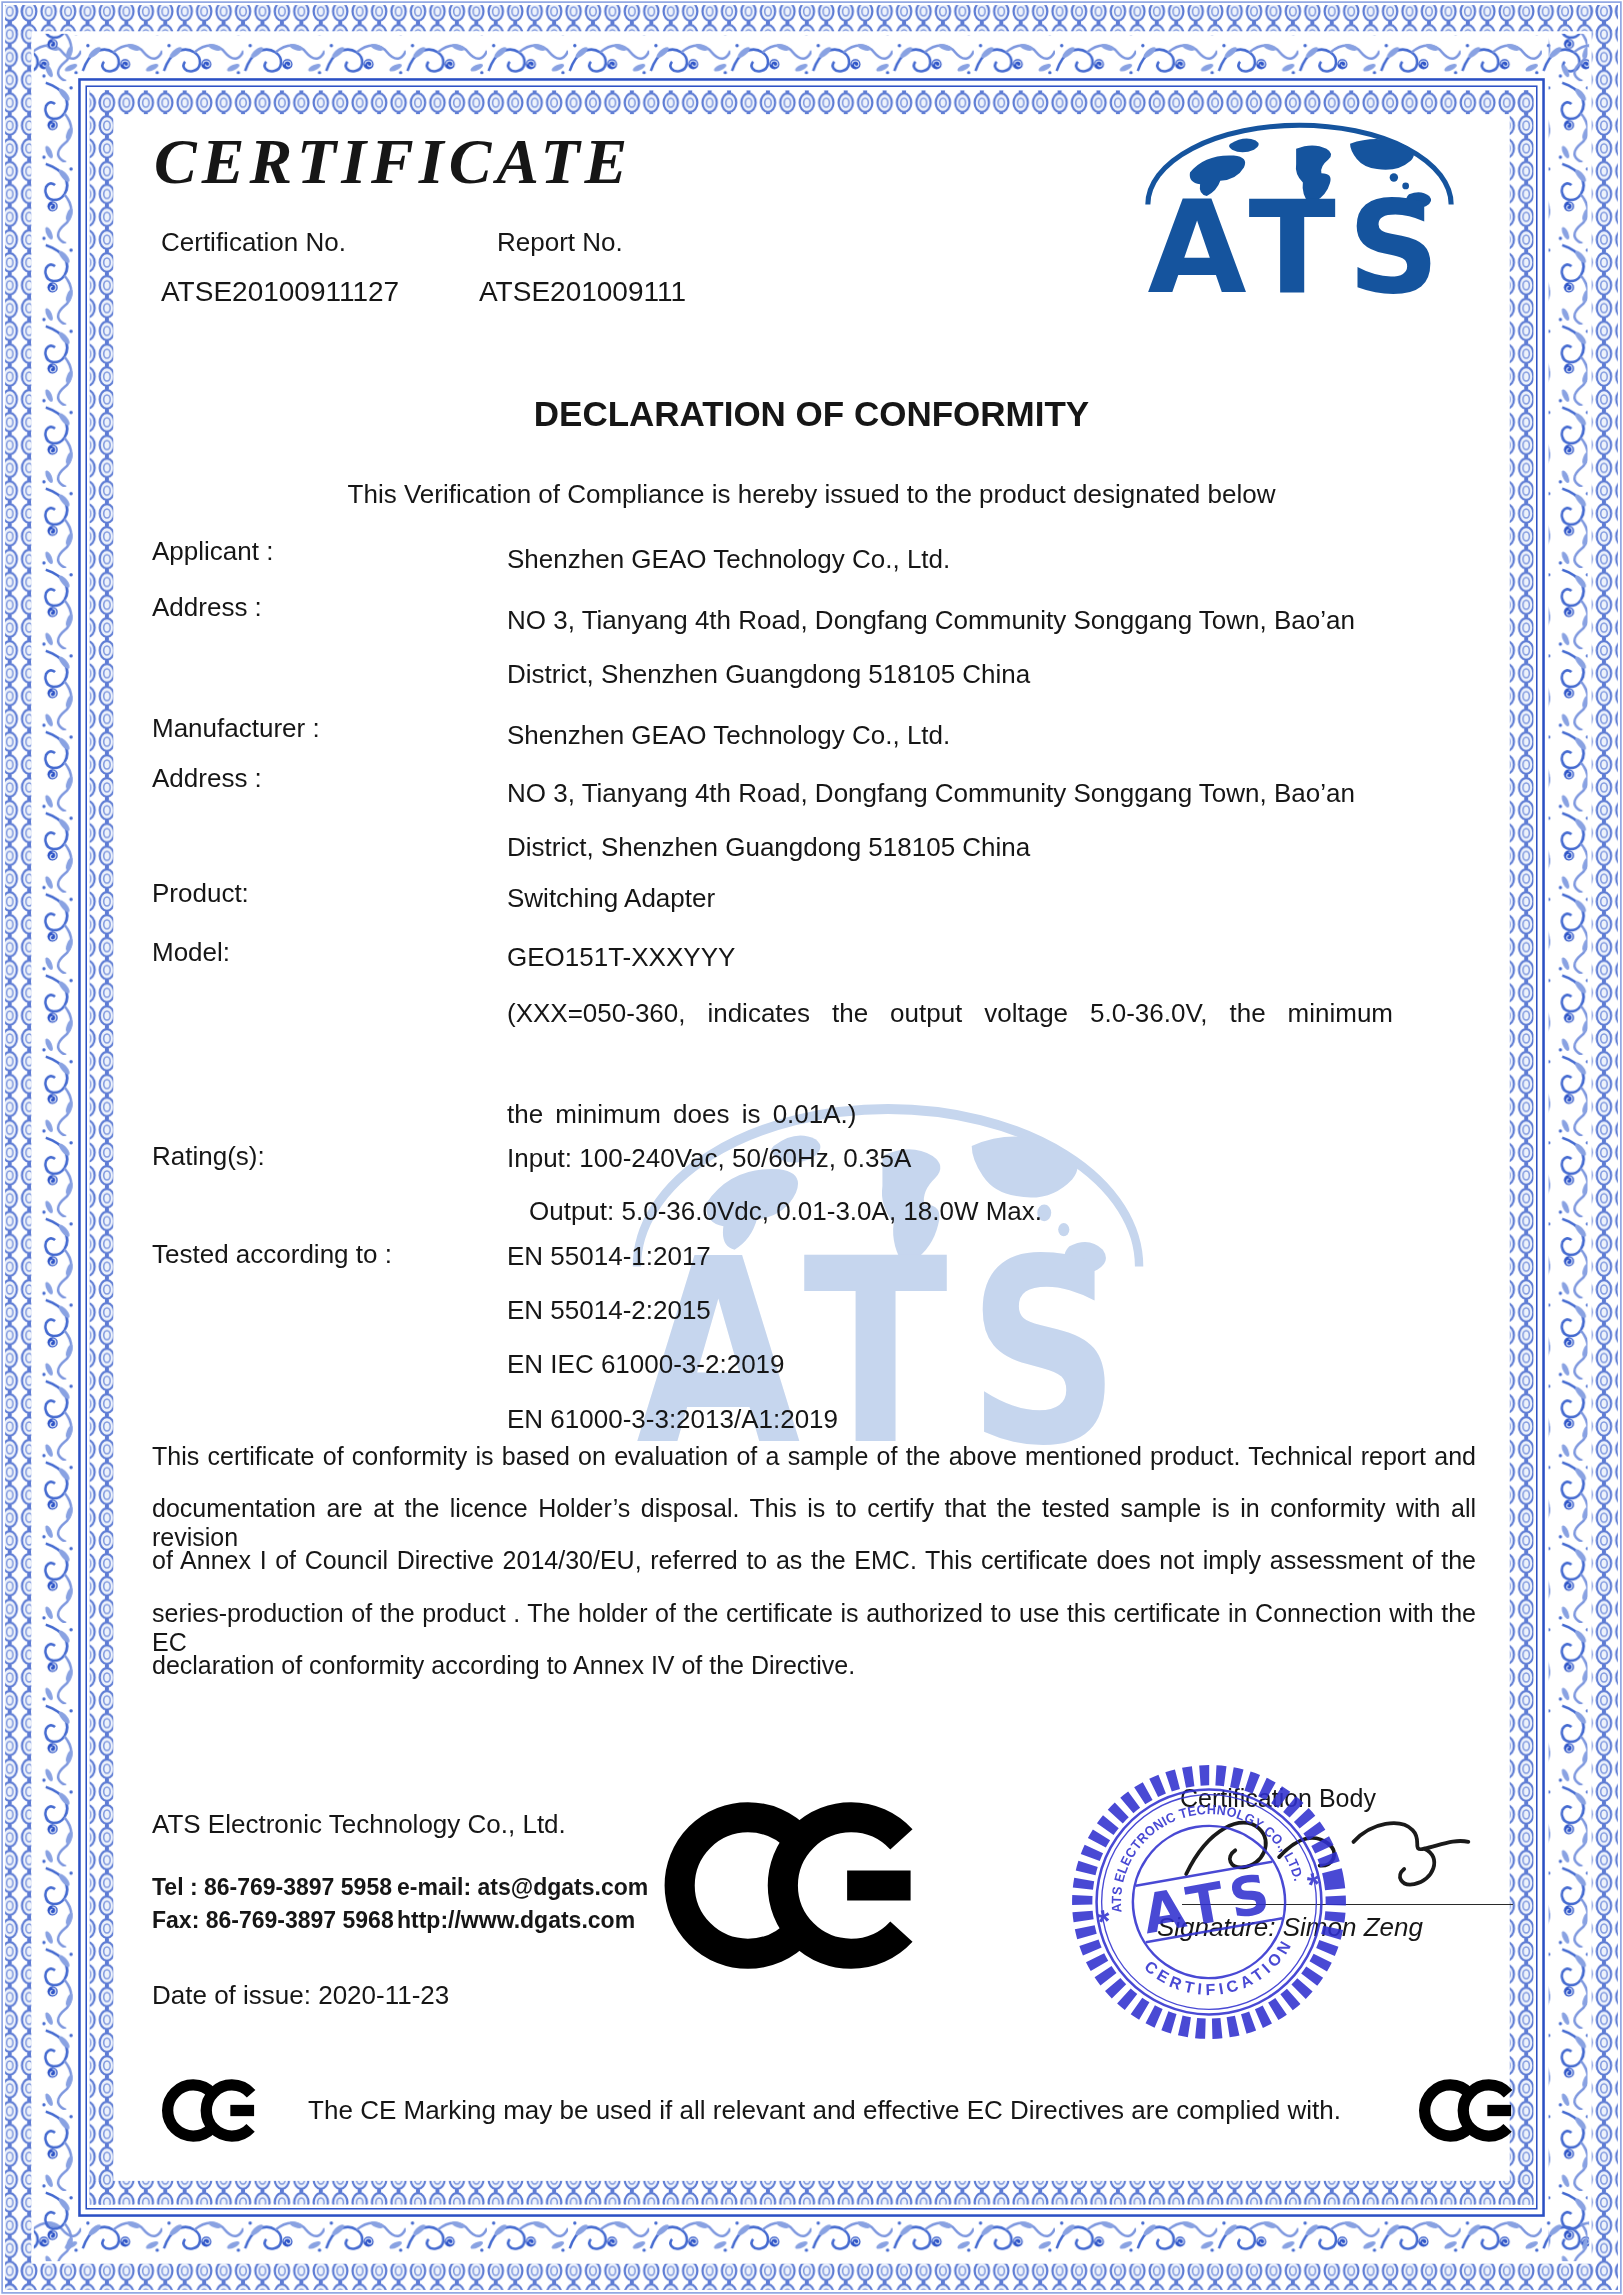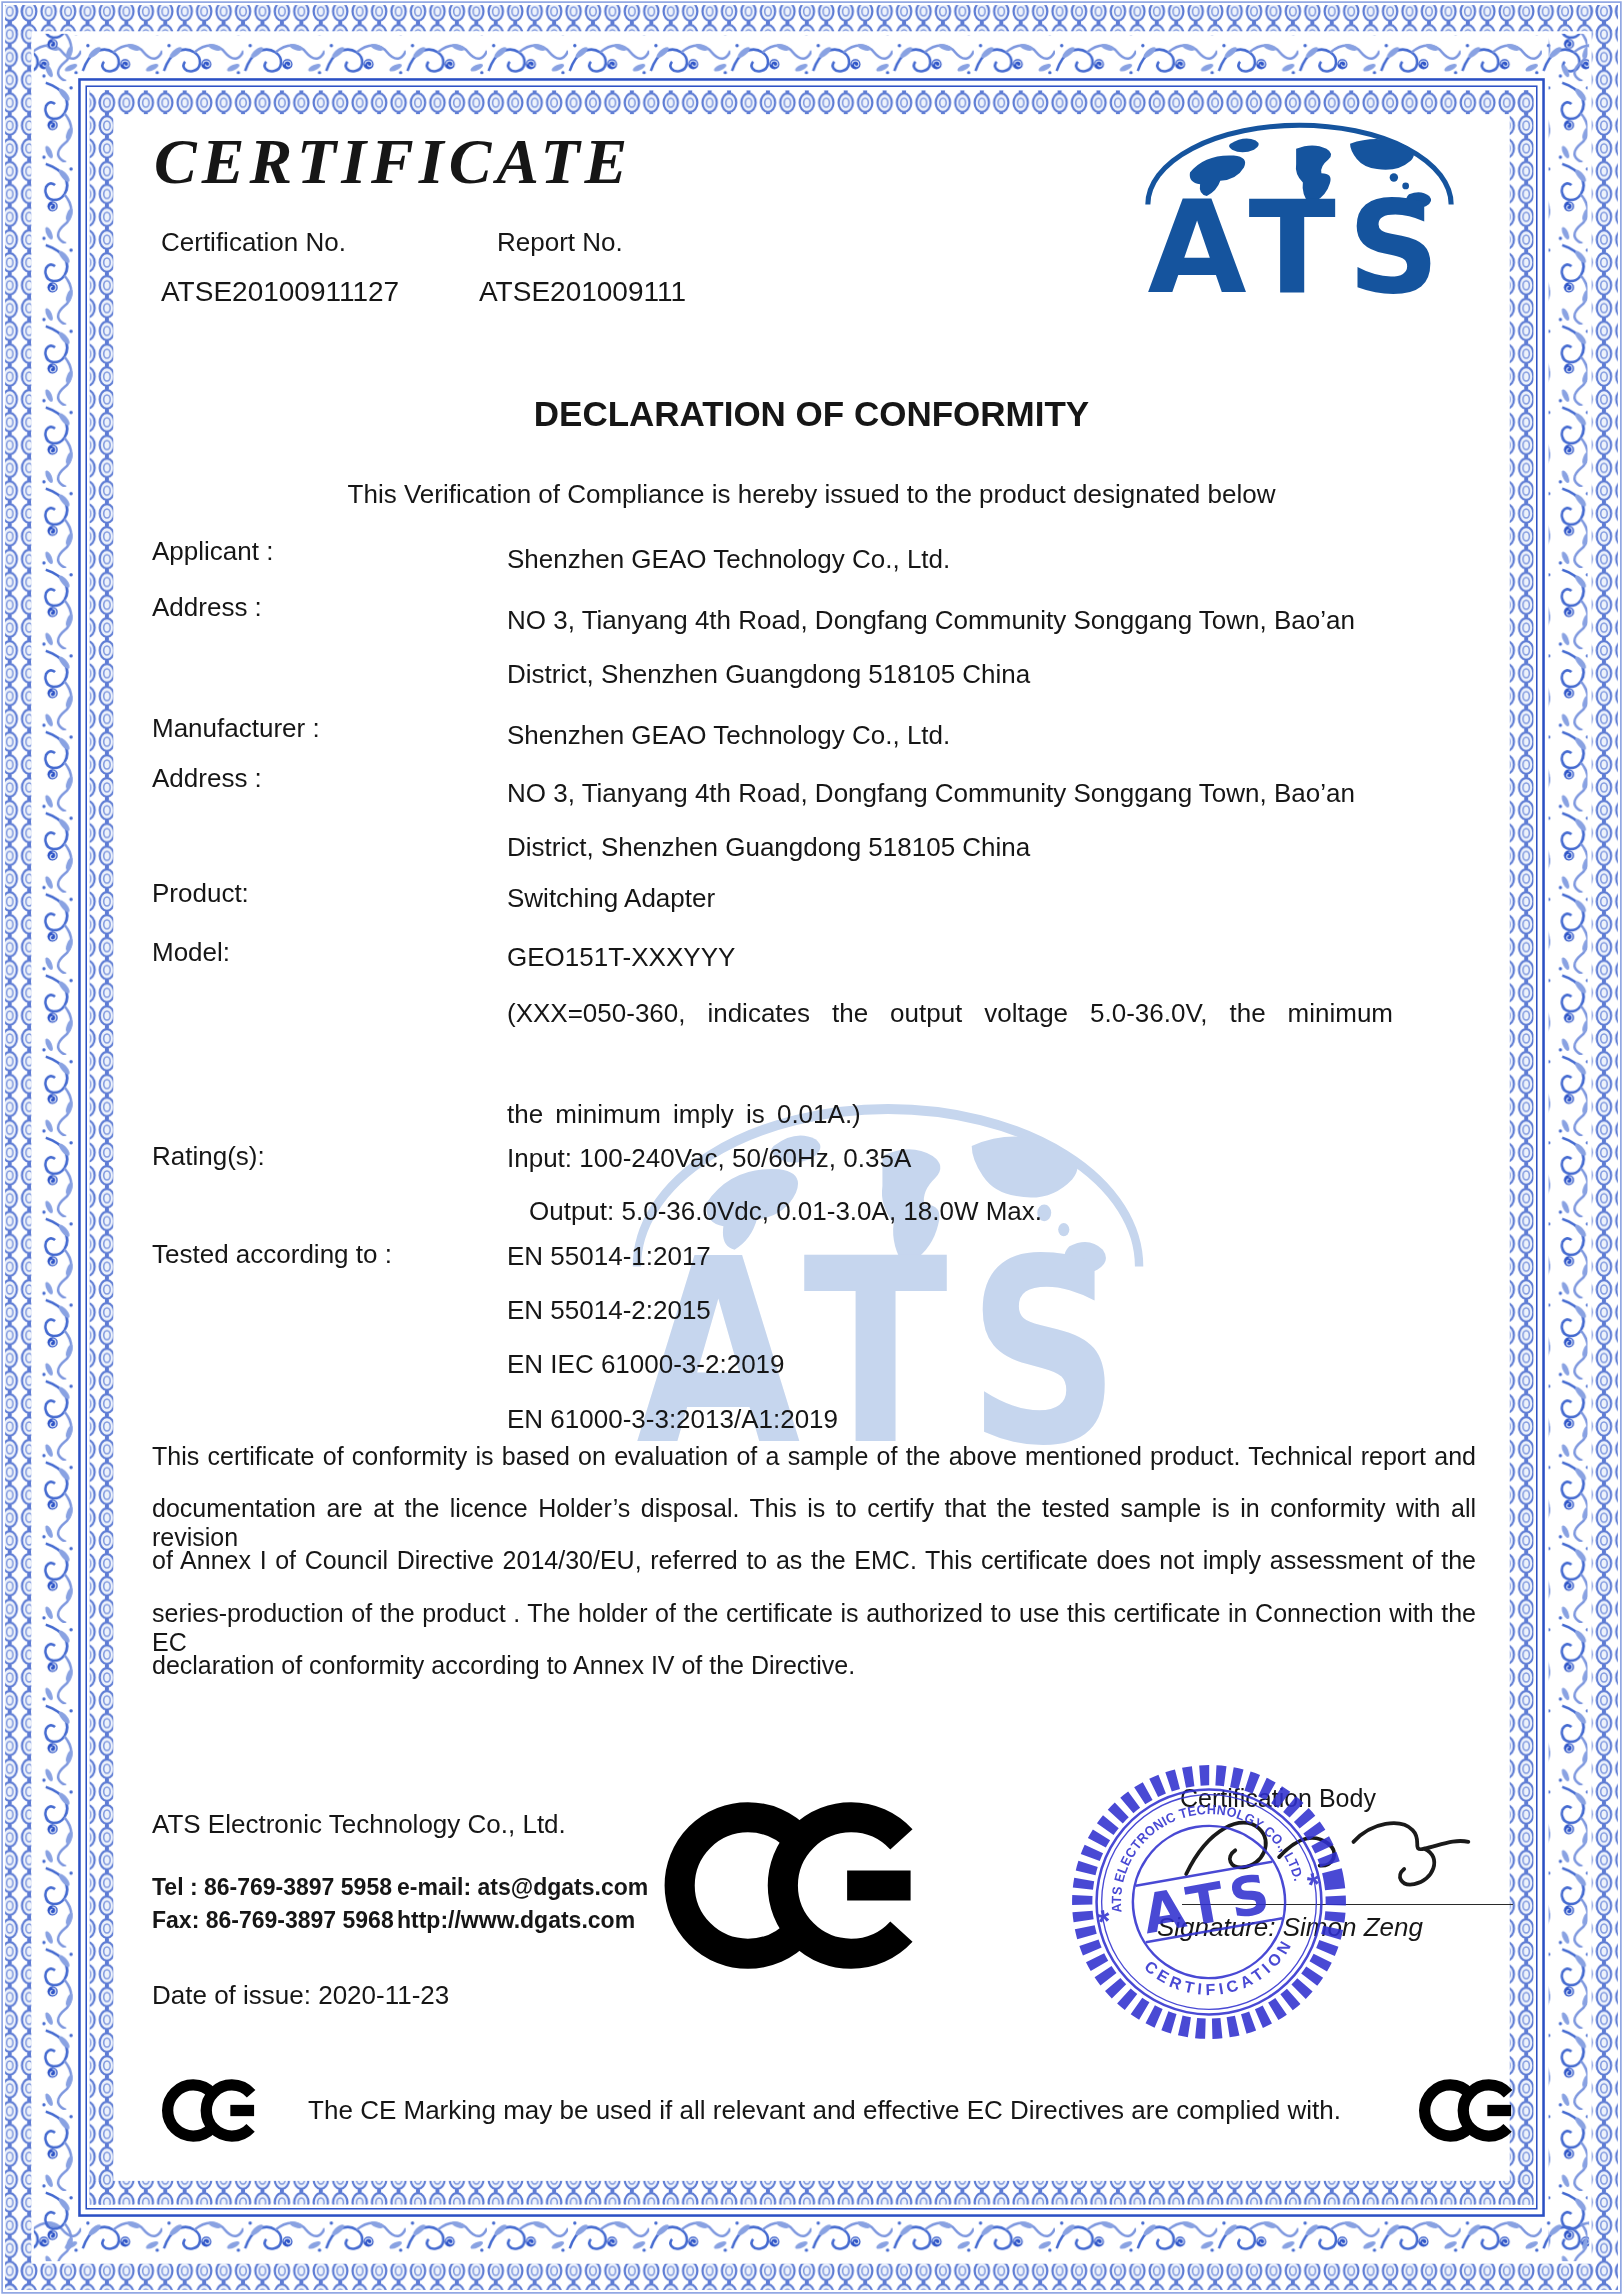--- a/index.html
+++ b/index.html
@@ -121,21 +121,21 @@
   <div class="abs val" style="left:507px;top:778px;">NO 3, Tianyang 4th Road, Dongfang Community Songgang Town, Bao’an</div>
   <div class="abs val" style="left:507px;top:832px;">District, Shenzhen Guangdong 518105 China</div>
 
   <div class="abs lbl" style="left:152px;top:878px;">Product:</div>
   <div class="abs val" style="left:507px;top:883px;">Switching Adapter</div>
 
   <div class="abs lbl" style="left:152px;top:937px;">Model:</div>
   <div class="abs val" style="left:507px;top:942px;">GEO151T-XXXYYY</div>
 
   <div class="abs val just" style="left:507px;top:998px;width:886px;">(XXX=050-360, indicates the output voltage 5.0-36.0V, the minimum</div>
-  <div class="abs val" style="left:507px;top:1099px;word-spacing:5px;">the minimum imply is 0.01A.)</div>
+  <div class="abs val" style="left:507px;top:1099px;word-spacing:5px;">the minimum does is 0.01A.)</div>
 
   <div class="abs lbl" style="left:152px;top:1141px;">Rating(s):</div>
   <div class="abs val" style="left:507px;top:1143px;">Input: 100-240Vac, 50/60Hz, 0.35A</div>
   <div class="abs val" style="left:507px;top:1196px;margin-left:22px;">Output: 5.0-36.0Vdc, 0.01-3.0A, 18.0W Max.</div>
 
   <div class="abs lbl" style="left:152px;top:1239px;">Tested according to :</div>
   <div class="abs val" style="left:507px;top:1241px;">EN 55014-1:2017</div>
   <div class="abs val" style="left:507px;top:1295px;">EN 55014-2:2015</div>
   <div class="abs val" style="left:507px;top:1349px;">EN IEC 61000-3-2:2019</div>
   <div class="abs val" style="left:507px;top:1404px;">EN 61000-3-3:2013/A1:2019</div>

